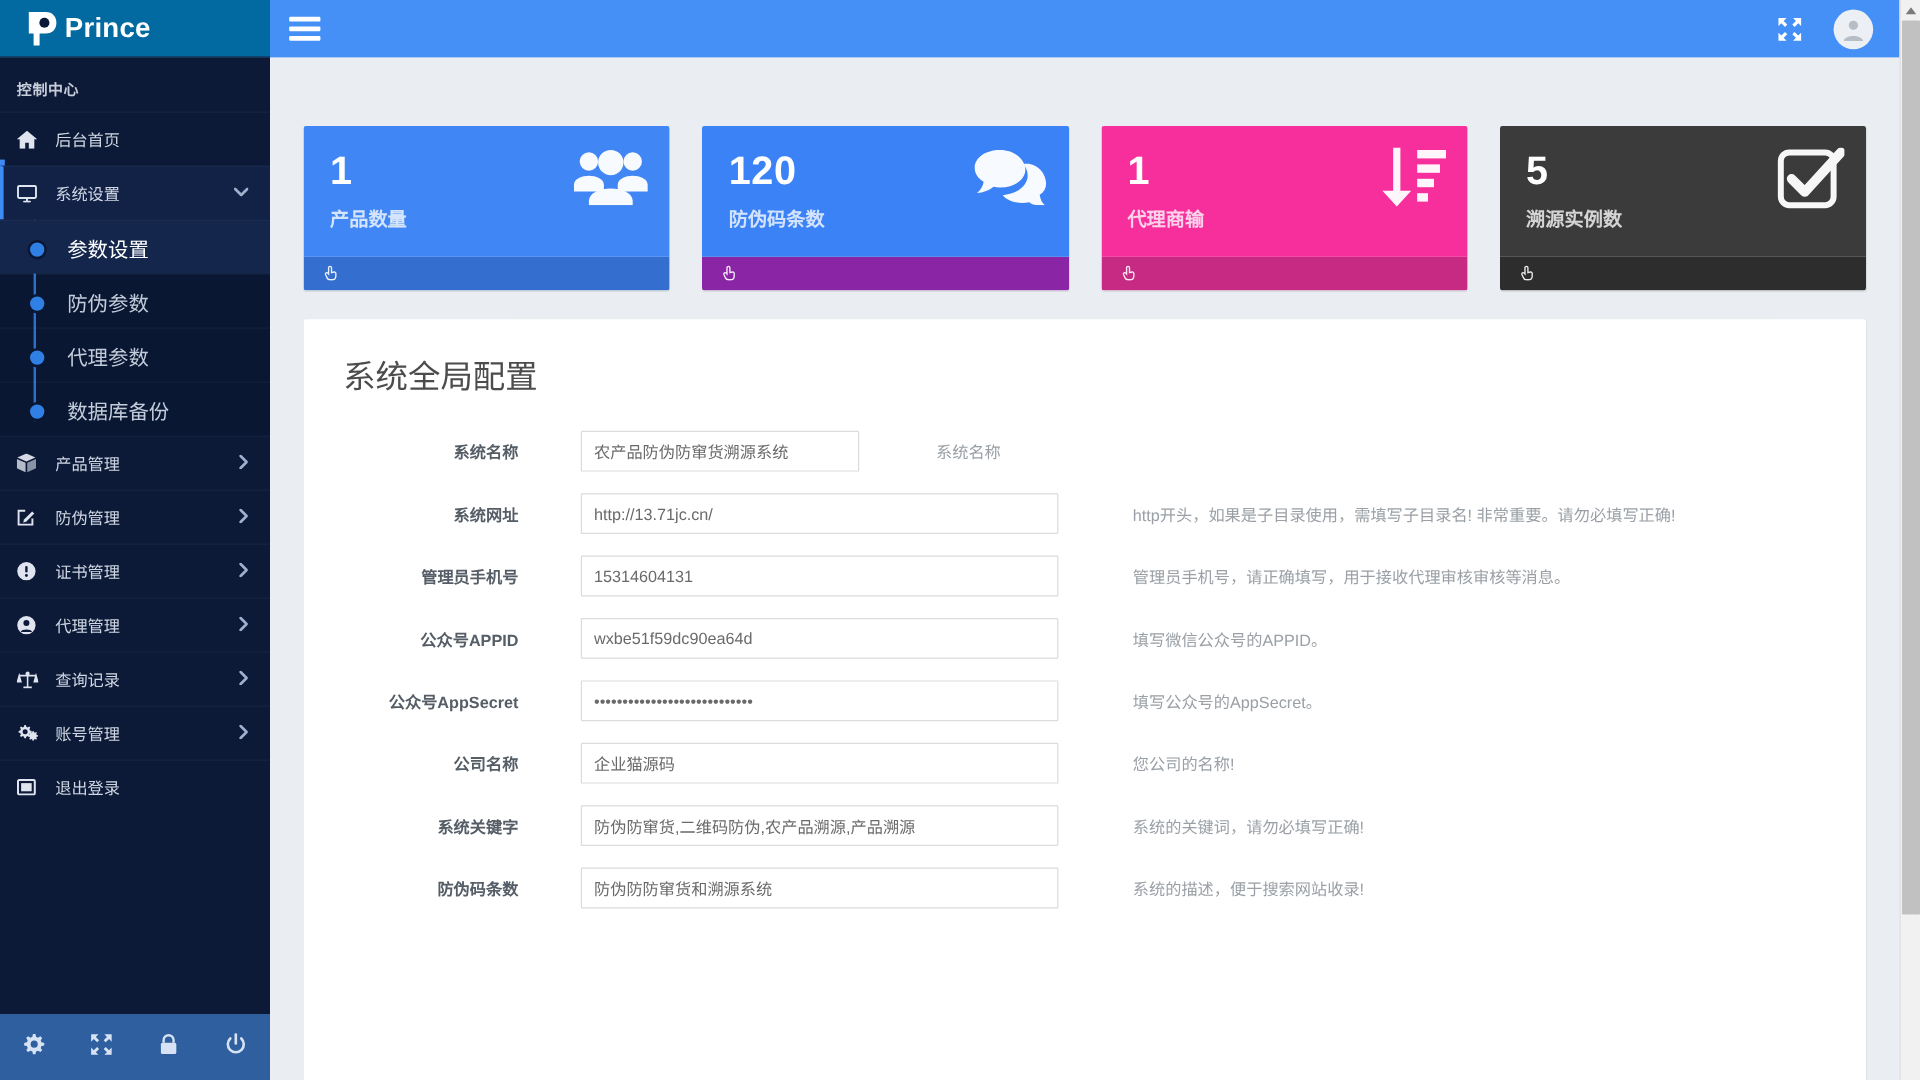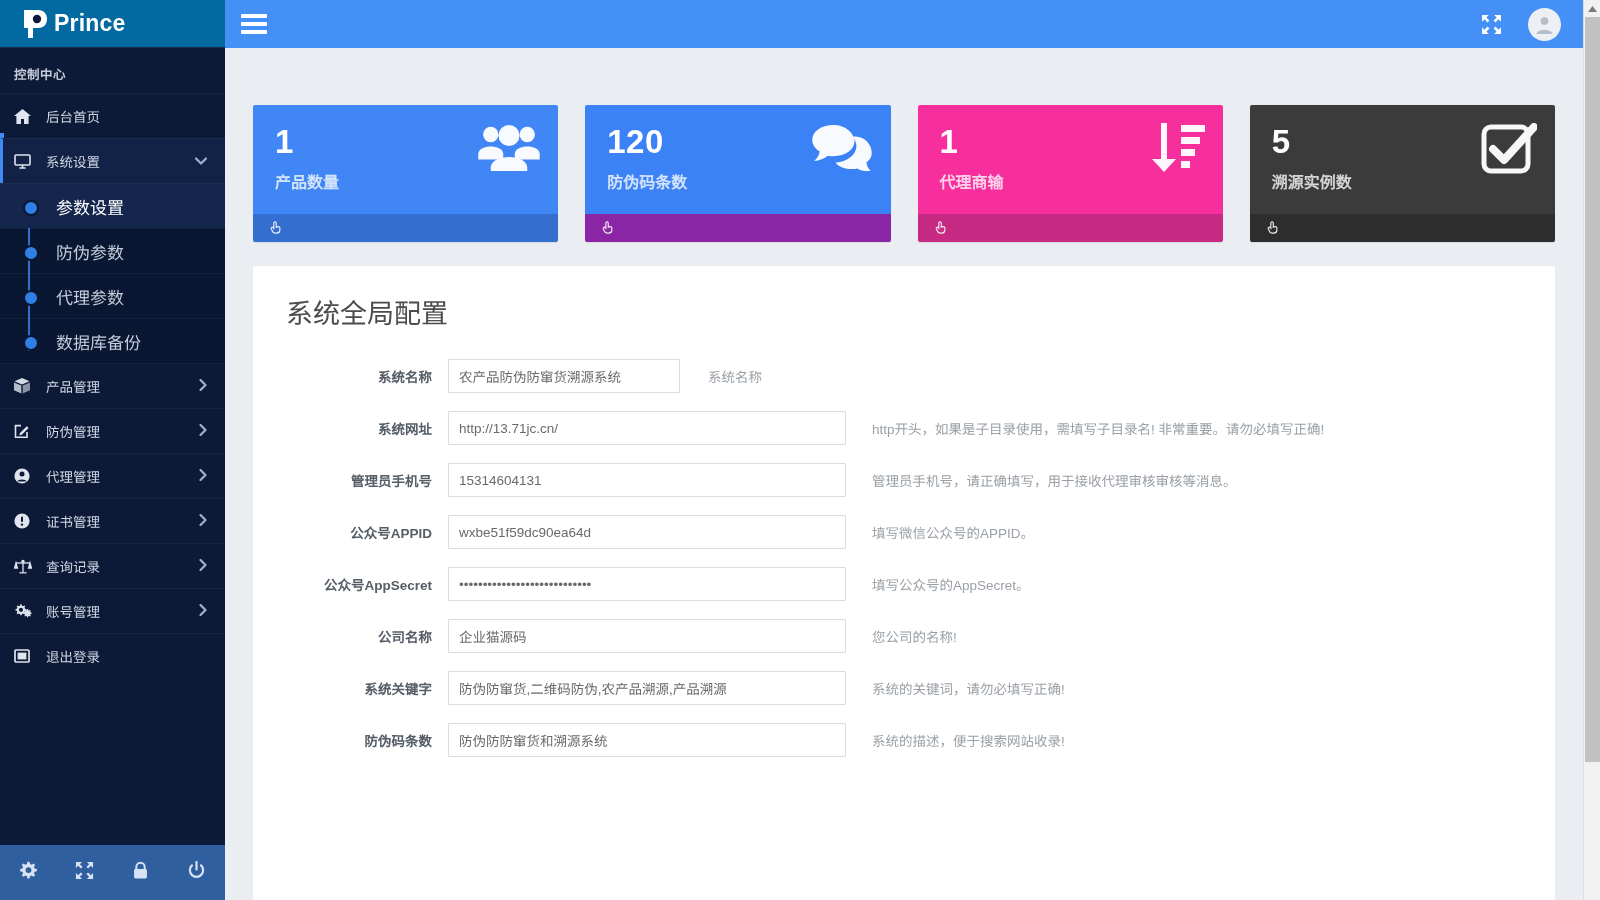--- a/index.html
+++ b/index.html
@@ -230,20 +230,21 @@
     color: #4c4c4c;
     font-weight: 400;
     padding-left: 33px;
     margin-bottom: 28px;
   }
   .form-row {
     display: flex;
     align-items: center;
     margin-bottom: 18px;
     min-height: 34px;
+    gap: 36px;
   }
   .form-lbl {
     width: 195px;
     text-align: right;
     padding-right: 16px;
     font-size: 13.5px;
     font-weight: 700;
     color: #555d66;
     flex: 0 0 auto;
   }
@@ -379,41 +380,41 @@
         <svg width="8" height="12" viewBox="0 0 8 12" fill="none" stroke="currentColor" stroke-width="2.2" stroke-linecap="round" stroke-linejoin="round">
           <path d="M1.5 1 L6.5 6 L1.5 11"></path>
         </svg>
       </span>
     </div>
 
     <div class="nav-item">
       <span class="ic">
         <svg width="16" height="16" viewBox="0 0 16 16" fill="currentColor">
           <circle cx="8" cy="8" r="7.6"></circle>
-          <circle cx="8" cy="6.1" r="2.5" fill="#0c1a38"></circle>
-          <path d="M3.3 13.6 C4.1 10.9 11.9 10.9 12.7 13.6 Z" fill="#0c1a38"></path>
-        </svg>
-      </span>
-      <span class="lbl">代理管理</span>
+          <rect x="7" y="3.6" width="2" height="5.4" rx="1" fill="#0c1a38"></rect>
+          <circle cx="8" cy="11.6" r="1.2" fill="#0c1a38"></circle>
+        </svg>
+      </span>
+      <span class="lbl">证书管理</span>
       <span class="caret">
         <svg width="8" height="12" viewBox="0 0 8 12" fill="none" stroke="currentColor" stroke-width="2.2" stroke-linecap="round" stroke-linejoin="round">
           <path d="M1.5 1 L6.5 6 L1.5 11"></path>
         </svg>
       </span>
     </div>
 
     <div class="nav-item">
       <span class="ic">
         <svg width="16" height="16" viewBox="0 0 16 16" fill="currentColor">
           <circle cx="8" cy="8" r="7.6"></circle>
-          <rect x="7" y="3.6" width="2" height="5.4" rx="1" fill="#0c1a38"></rect>
-          <circle cx="8" cy="11.6" r="1.2" fill="#0c1a38"></circle>
-        </svg>
-      </span>
-      <span class="lbl">证书管理</span>
+          <circle cx="8" cy="6.1" r="2.5" fill="#0c1a38"></circle>
+          <path d="M3.3 13.6 C4.1 10.9 11.9 10.9 12.7 13.6 Z" fill="#0c1a38"></path>
+        </svg>
+      </span>
+      <span class="lbl">代理管理</span>
       <span class="caret">
         <svg width="8" height="12" viewBox="0 0 8 12" fill="none" stroke="currentColor" stroke-width="2.2" stroke-linecap="round" stroke-linejoin="round">
           <path d="M1.5 1 L6.5 6 L1.5 11"></path>
         </svg>
       </span>
     </div>
 
     <div class="nav-item">
       <span class="ic">
         <svg width="18" height="15" viewBox="0 0 18 15" fill="none" stroke="currentColor" stroke-width="1.3">

